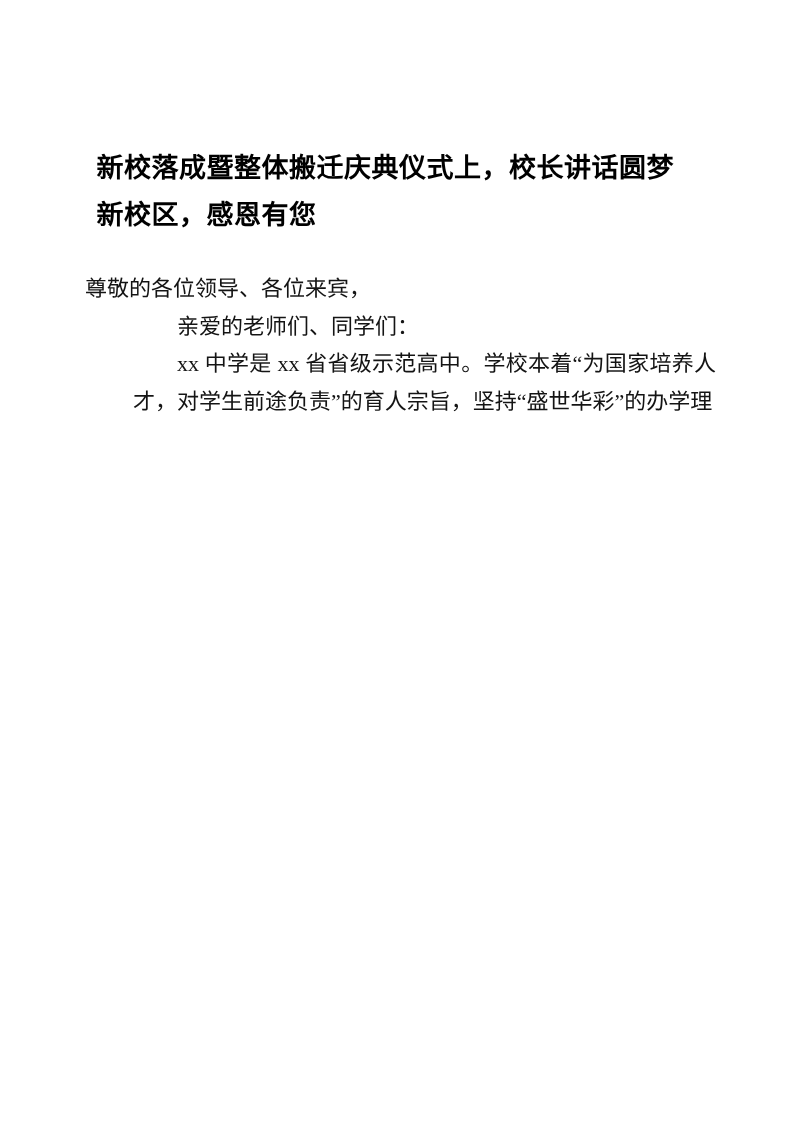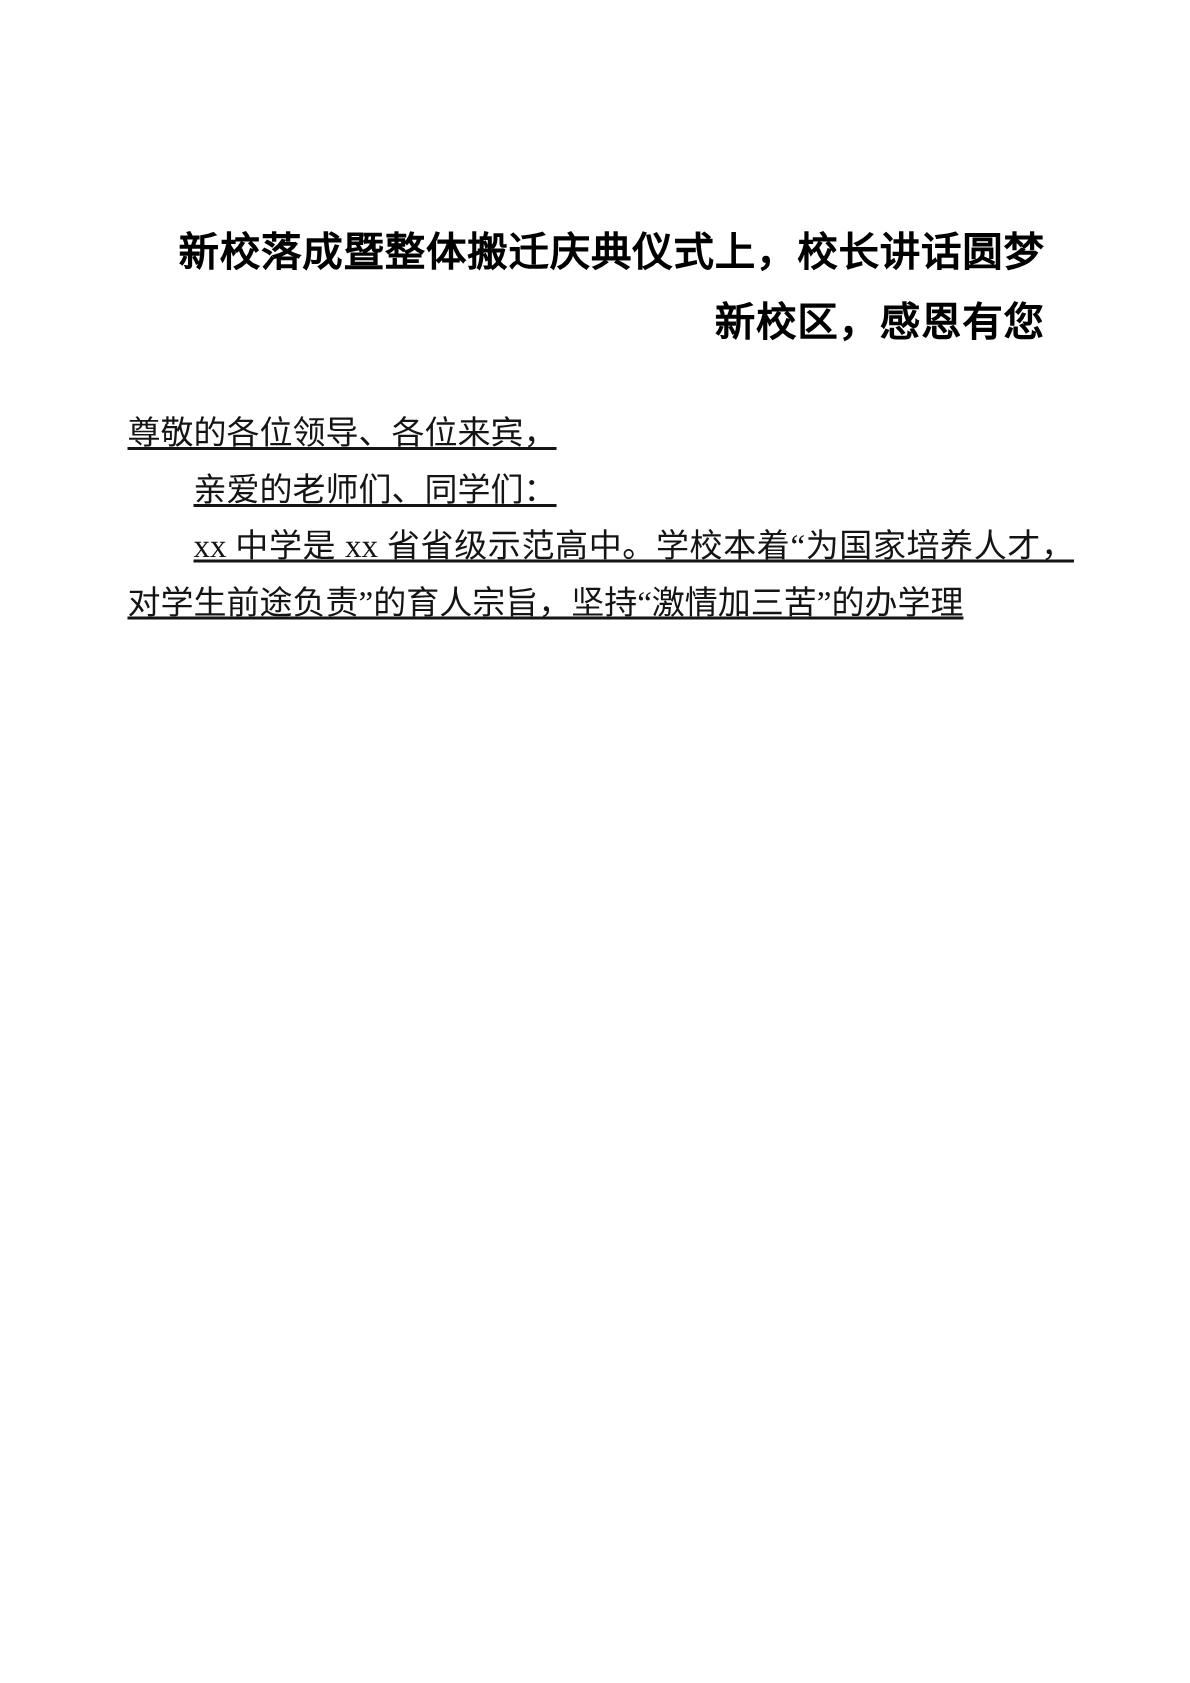--- a/index.html
+++ b/index.html
@@ -16,44 +16,44 @@
     background: #ffffff;
     overflow: hidden;
     font-family: "Liberation Serif", "DejaVu Serif", serif;
   }
   .doc-title {
     margin: 145px auto 0;
     max-width: 600px;
     font-size: 27px;
     line-height: 47px;
     font-weight: 700;
-    text-align: right;
+    text-align: left;
     color: #000000;
     letter-spacing: 0.5px;
   }
   .doc-body {
     margin: 31px 77px 0 85px;
     font-size: 22px;
     line-height: 37.6px;
     color: #141414;
     text-align: justify;
     text-justify: inter-ideograph;
-    text-decoration: underline;
   }
   .para {
     margin: 0;
     padding: 0;
   }
   .para.indent {
     text-indent: 2em;
+    margin-left: 48px;
   }
 </style>
 </head>
 <body>
 
 <div class="page">
   <h1 class="doc-title">新校落成暨整体搬迁庆典仪式上，校长讲话圆梦新校区，感恩有您</h1>
   <div class="doc-body">
       <p class="para">尊敬的各位领导、各位来宾，</p>
       <p class="para indent">亲爱的老师们、同学们：</p>
-      <p class="para indent">xx 中学是 xx 省省级示范高中。学校本着“为国家培养人才，对学生前途负责”的育人宗旨，坚持“激情加三苦”的办学理</p>
+      <p class="para indent">xx 中学是 xx 省省级示范高中。学校本着“为国家培养人才，对学生前途负责”的育人宗旨，坚持“盛世华彩”的办学理</p>
     </div>
 </div>
 
 </body></html>

